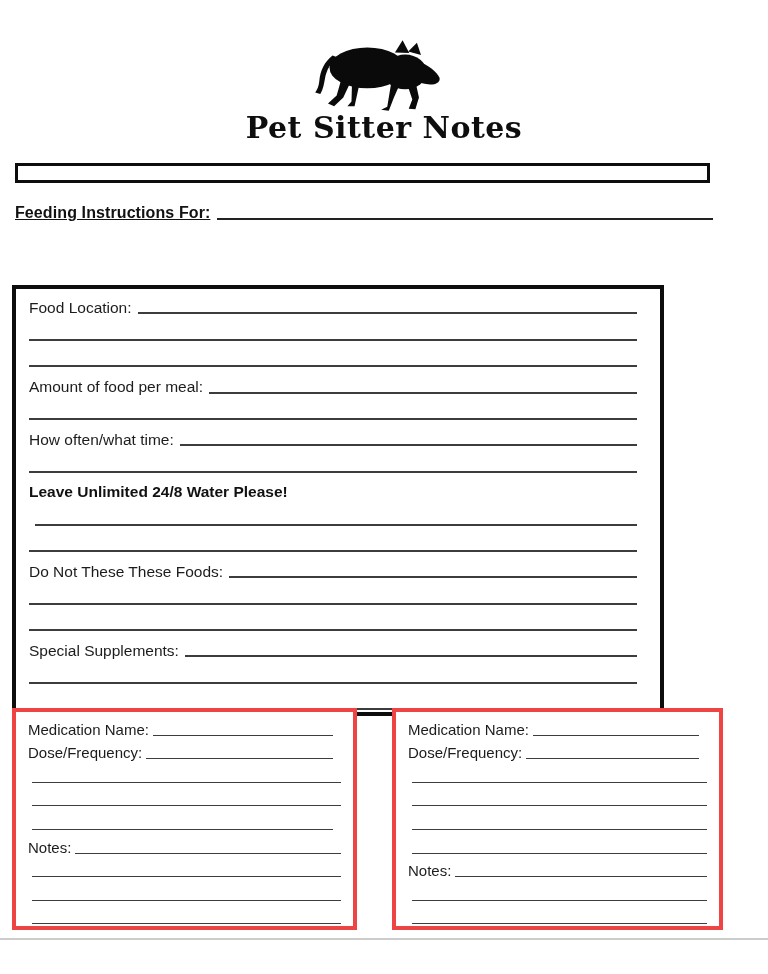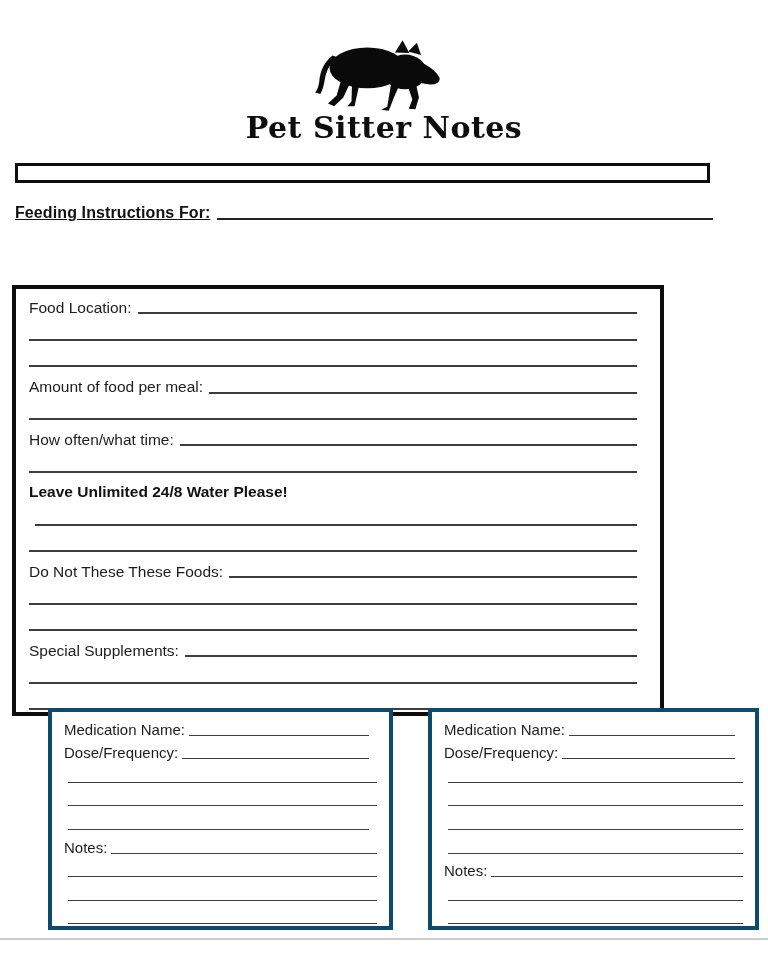--- a/index.html
+++ b/index.html
@@ -52,22 +52,22 @@
     margin-left:6px;margin-bottom:2px;
   }
   .wline.full{margin-left:0;}
   
   .med-heading{
     position:absolute;left:15px;top:681px;
     font-weight:bold;font-size:16px;letter-spacing:0.1px;color:#111;
   }
   .med-box{
     position:absolute;top:708px;height:222px;
-    border:4px solid #0c4a6e;box-sizing:border-box;
-    padding:2px 12px 0 12px;background:#fff;margin-left:36px;
+    border:4px solid #ef4444;box-sizing:border-box;
+    padding:2px 12px 0 12px;background:#fff;
   }
   .med-box.left{left:12px;width:345px;}
   .med-box.right{left:392px;width:331px;}
   .mrow{
     height:23.6px;display:flex;align-items:flex-end;
     font-size:15px;line-height:1;color:#1c1c1c;
   }
   .mrow .flabel{white-space:nowrap;padding-bottom:1px;}
   .mrow .wline{margin-left:4px;margin-bottom:2px;border-bottom-width:1.8px;}
   .mrow .wline.short{margin-right:8px;}

